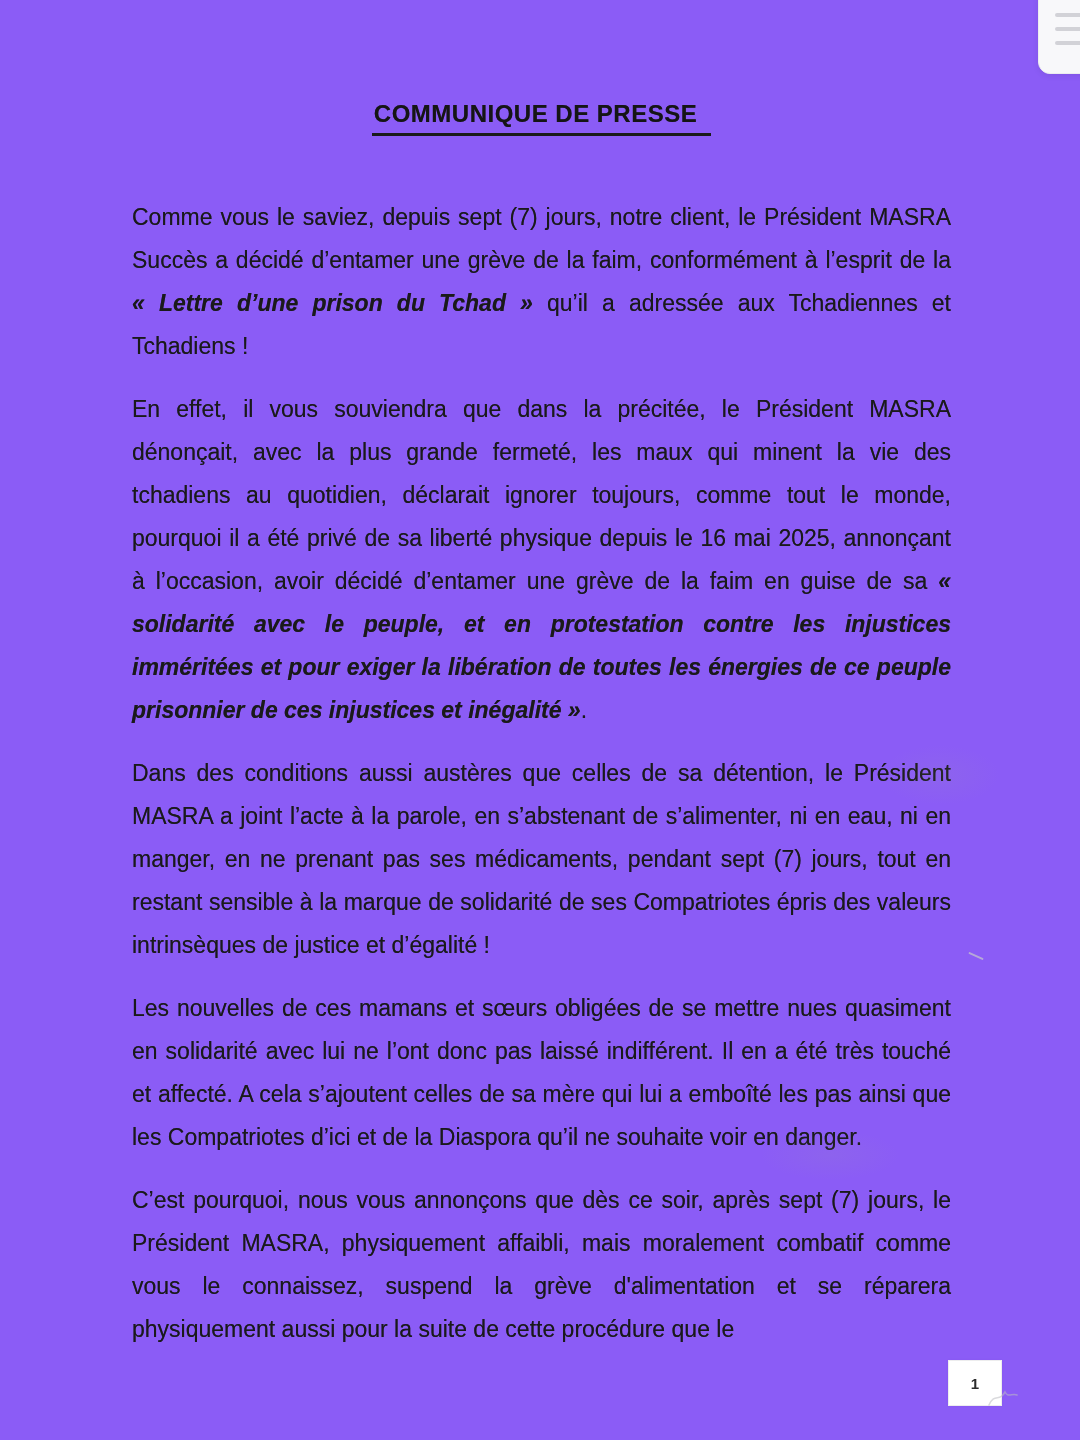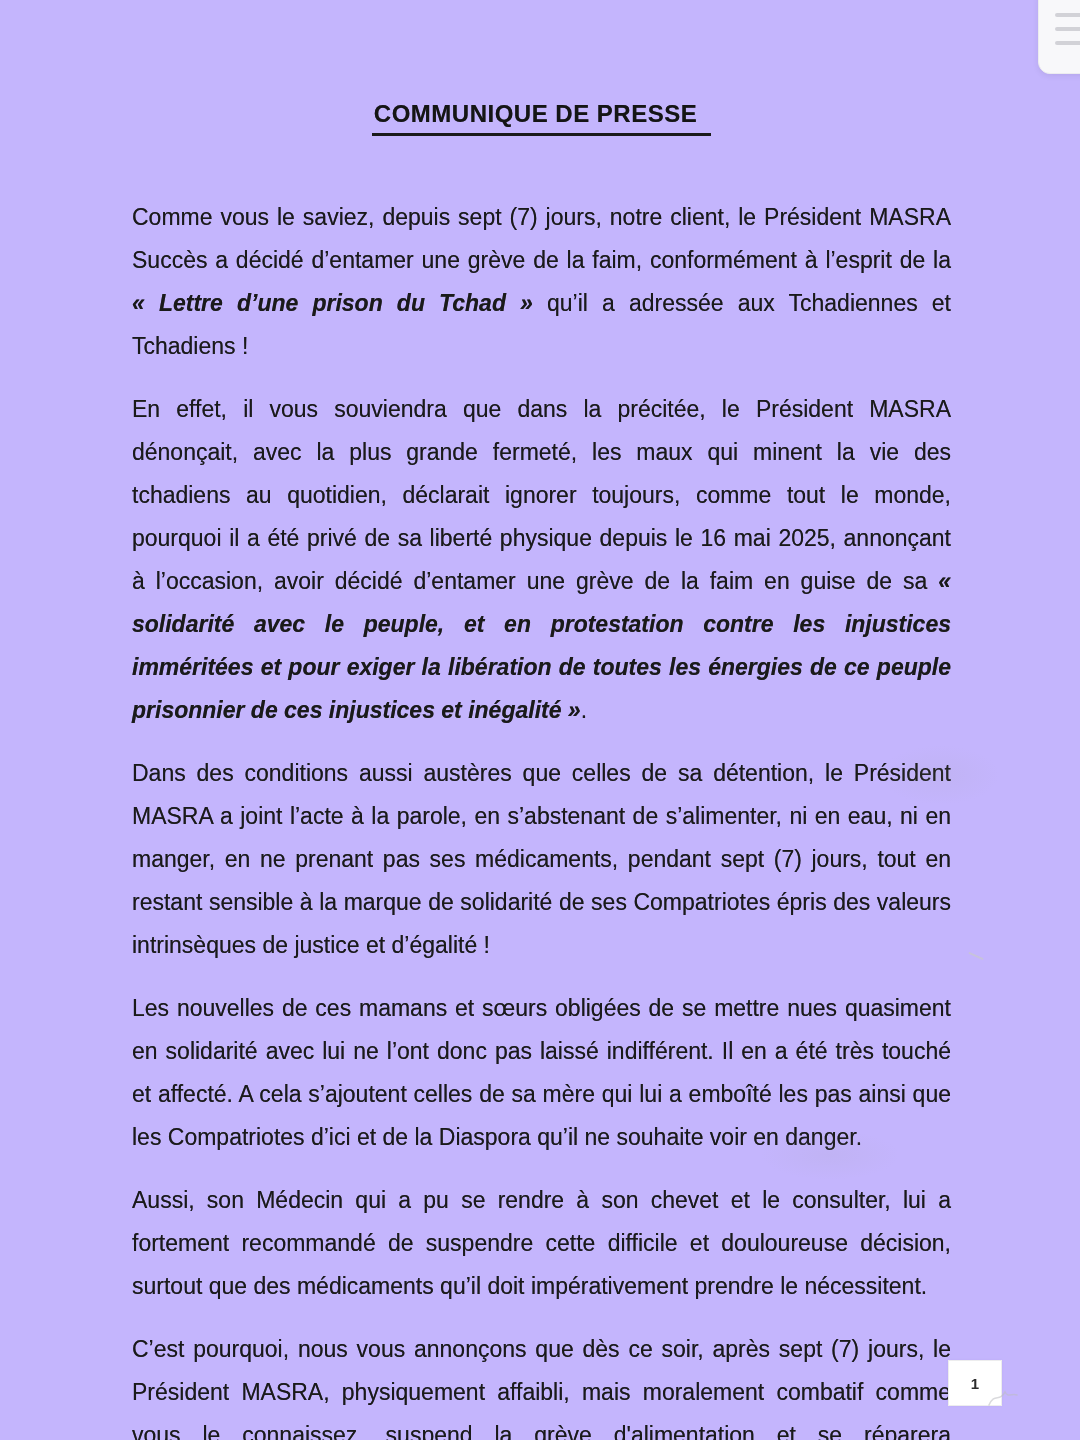--- a/index.html
+++ b/index.html
@@ -4,21 +4,21 @@
 <style>
   html, body {
     margin: 0;
     padding: 0;
     background: #e9e9e9;
   }
   .page {
     position: relative;
     width: 1080px;
     height: 1440px;
-    background: #c4b5fd;
+    background: #8b5cf6;
     overflow: hidden;
     font-family: "Liberation Sans", "DejaVu Sans", sans-serif;
     color: #1a1a1a;
   }
   
   .doc-title-wrap {
     position: absolute;
     left: 132px;
     top: 100px;
     width: 819px;
@@ -129,21 +129,20 @@
 
   <div class="doc-title-wrap">
     <span class="doc-title">COMMUNIQUE DE PRESSE</span>
   </div>
 
   <div class="doc-body">
       <p><span>Comme vous le saviez, depuis sept (7) jours, notre client, le Président MASRA Succès a décidé d’entamer une grève de la faim, conformément à l’esprit de la </span><span class="bold-italic">« Lettre d’une prison du Tchad »</span><span> qu’il a adressée aux Tchadiennes et Tchadiens !</span></p>
       <p><span>En effet, il vous souviendra que dans la précitée, le Président MASRA dénonçait, avec la plus grande fermeté, les maux qui minent la vie des tchadiens au quotidien, déclarait ignorer toujours, comme tout le monde, pourquoi il a été privé de sa liberté physique depuis le 16 mai 2025, annonçant à l’occasion, avoir décidé d’entamer une grève de la faim en guise de sa </span><span class="bold-italic">« solidarité avec le peuple, et en protestation contre les injustices imméritées et pour exiger la libération de toutes les énergies de ce peuple prisonnier de ces injustices et inégalité »</span><span>.</span></p>
       <p><span>Dans des conditions aussi austères que celles de sa détention, le Président MASRA a joint l’acte à la parole, en s’abstenant de s’alimenter, ni en eau, ni en manger, en ne prenant pas ses médicaments, pendant sept (7) jours, tout en restant sensible à la marque de solidarité de ses Compatriotes épris des valeurs intrinsèques de justice et d’égalité !</span></p>
       <p><span>Les nouvelles de ces mamans et sœurs obligées de se mettre nues quasiment en solidarité  avec lui ne l’ont donc pas laissé indifférent. Il en a été très touché et affecté. A cela s’ajoutent celles de sa mère qui lui a emboîté les pas ainsi que les Compatriotes d’ici et de la Diaspora qu’il ne souhaite voir en danger.</span></p>
-      <p><span>Aussi, son Médecin qui a pu se rendre à son chevet et le consulter, lui a fortement recommandé de suspendre cette difficile et douloureuse décision, surtout que des médicaments qu’il doit impérativement prendre le nécessitent.</span></p>
       <p><span>C’est pourquoi, nous vous annonçons que dès ce soir, après sept (7) jours, le Président MASRA, physiquement affaibli, mais moralement combatif comme vous le connaissez, suspend la grève d'alimentation et se réparera physiquement aussi pour la suite de cette procédure que le</span></p>
     </div>
 
   <div class="scan-tick"></div>
   <div class="scan-smudge smudge-a"></div>
   <div class="scan-smudge smudge-b"></div>
 
   <div class="pagenum-box">
     <span>1</span>
   </div>

